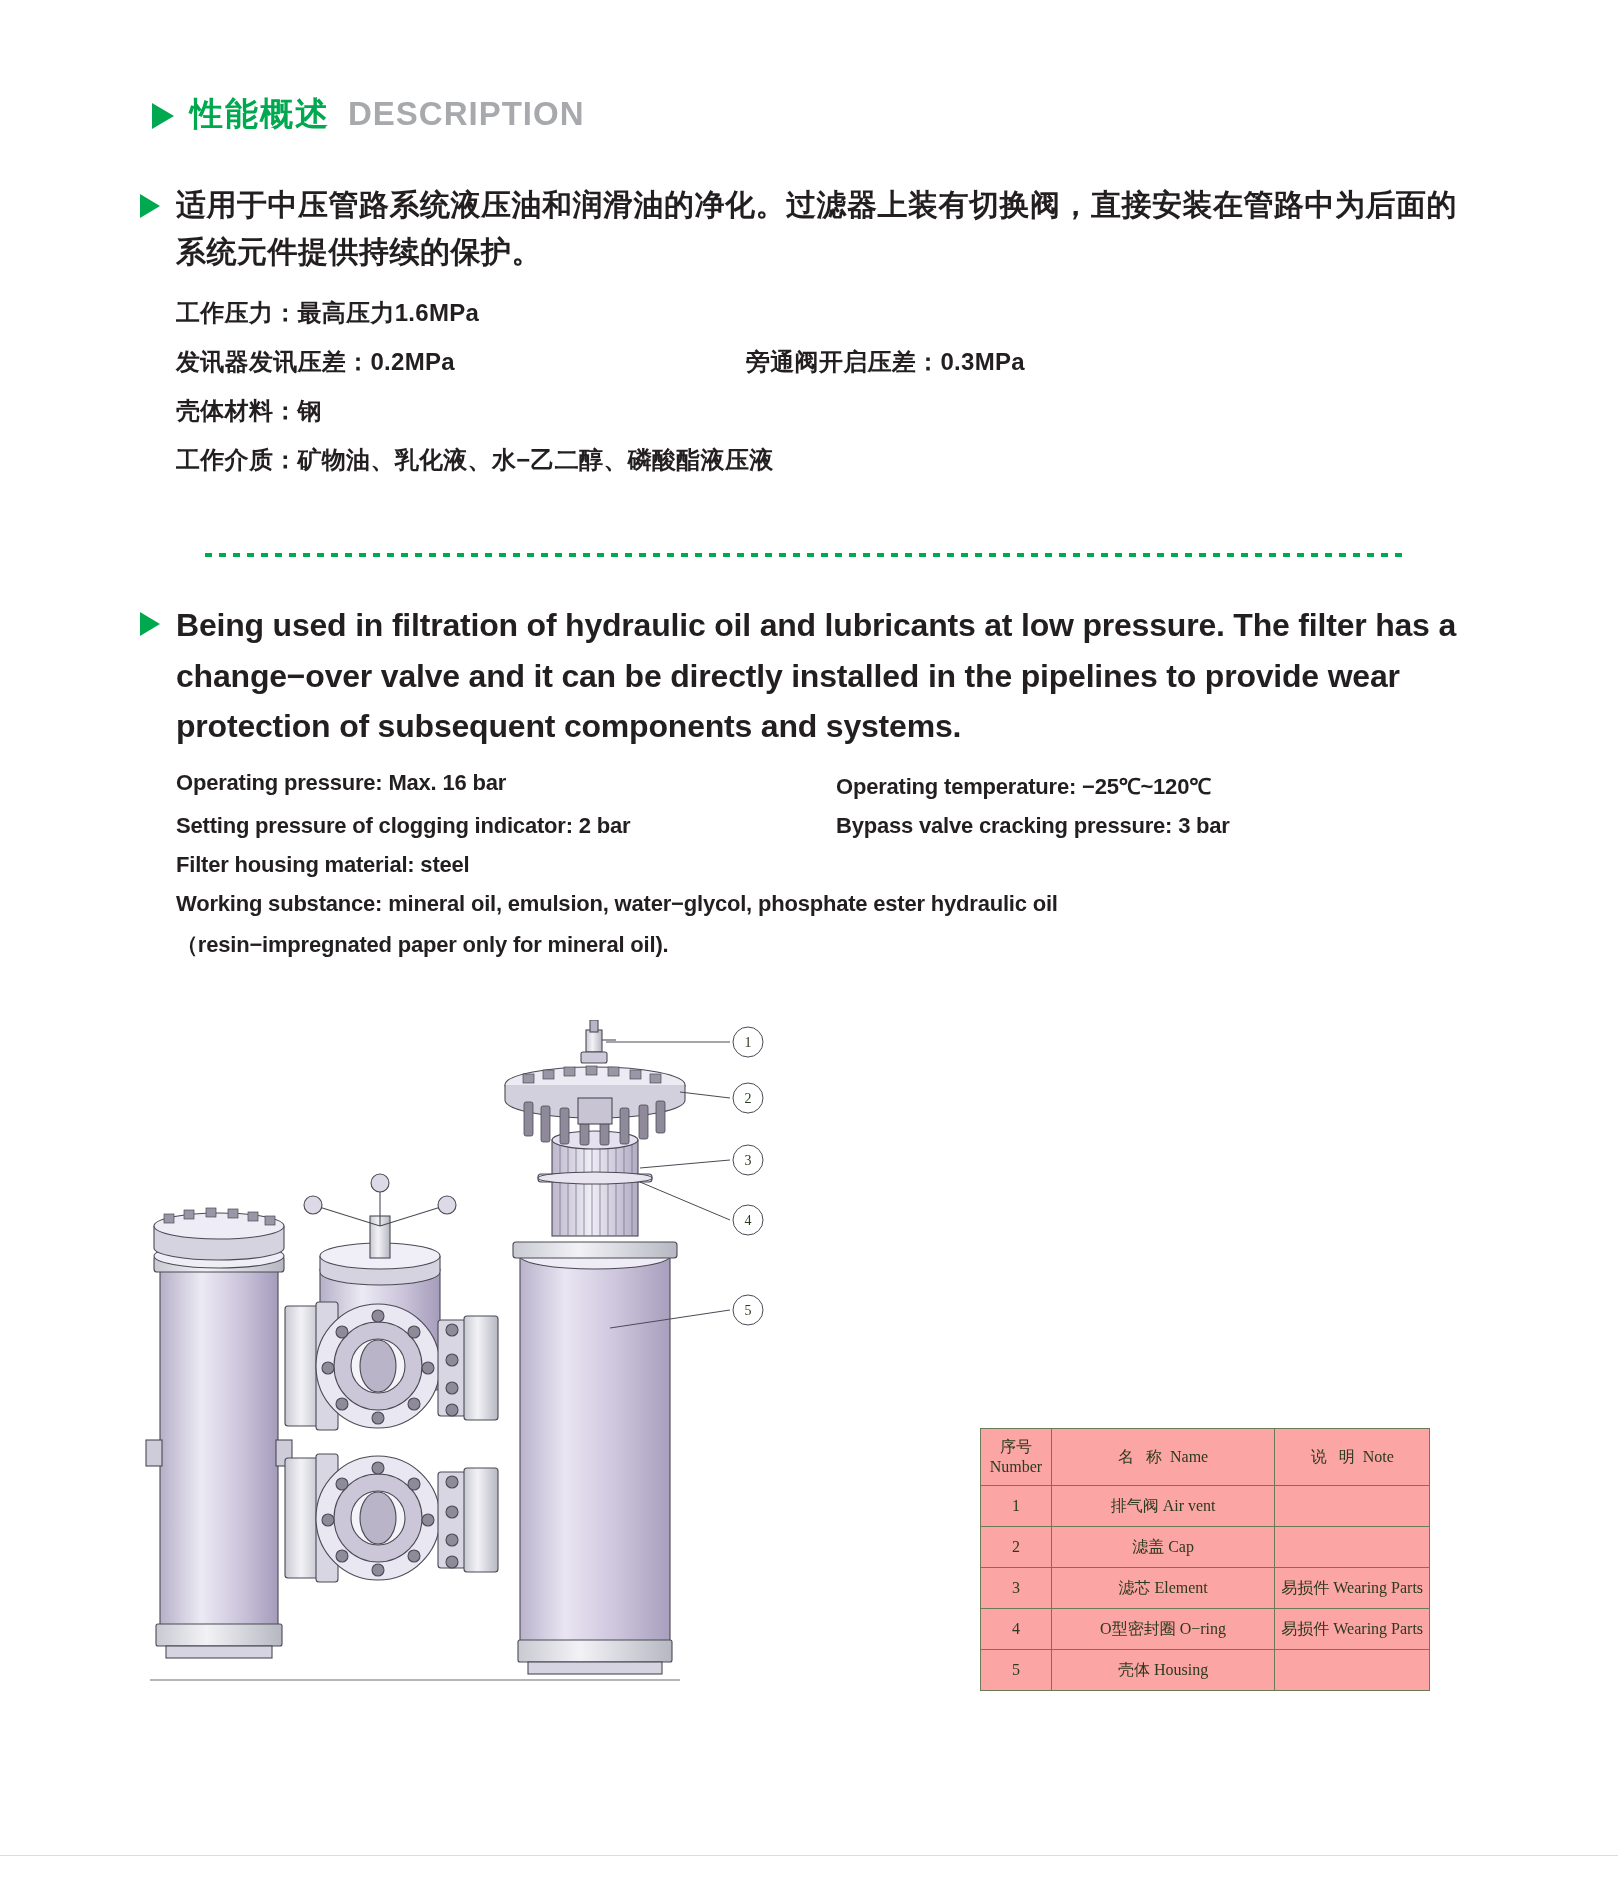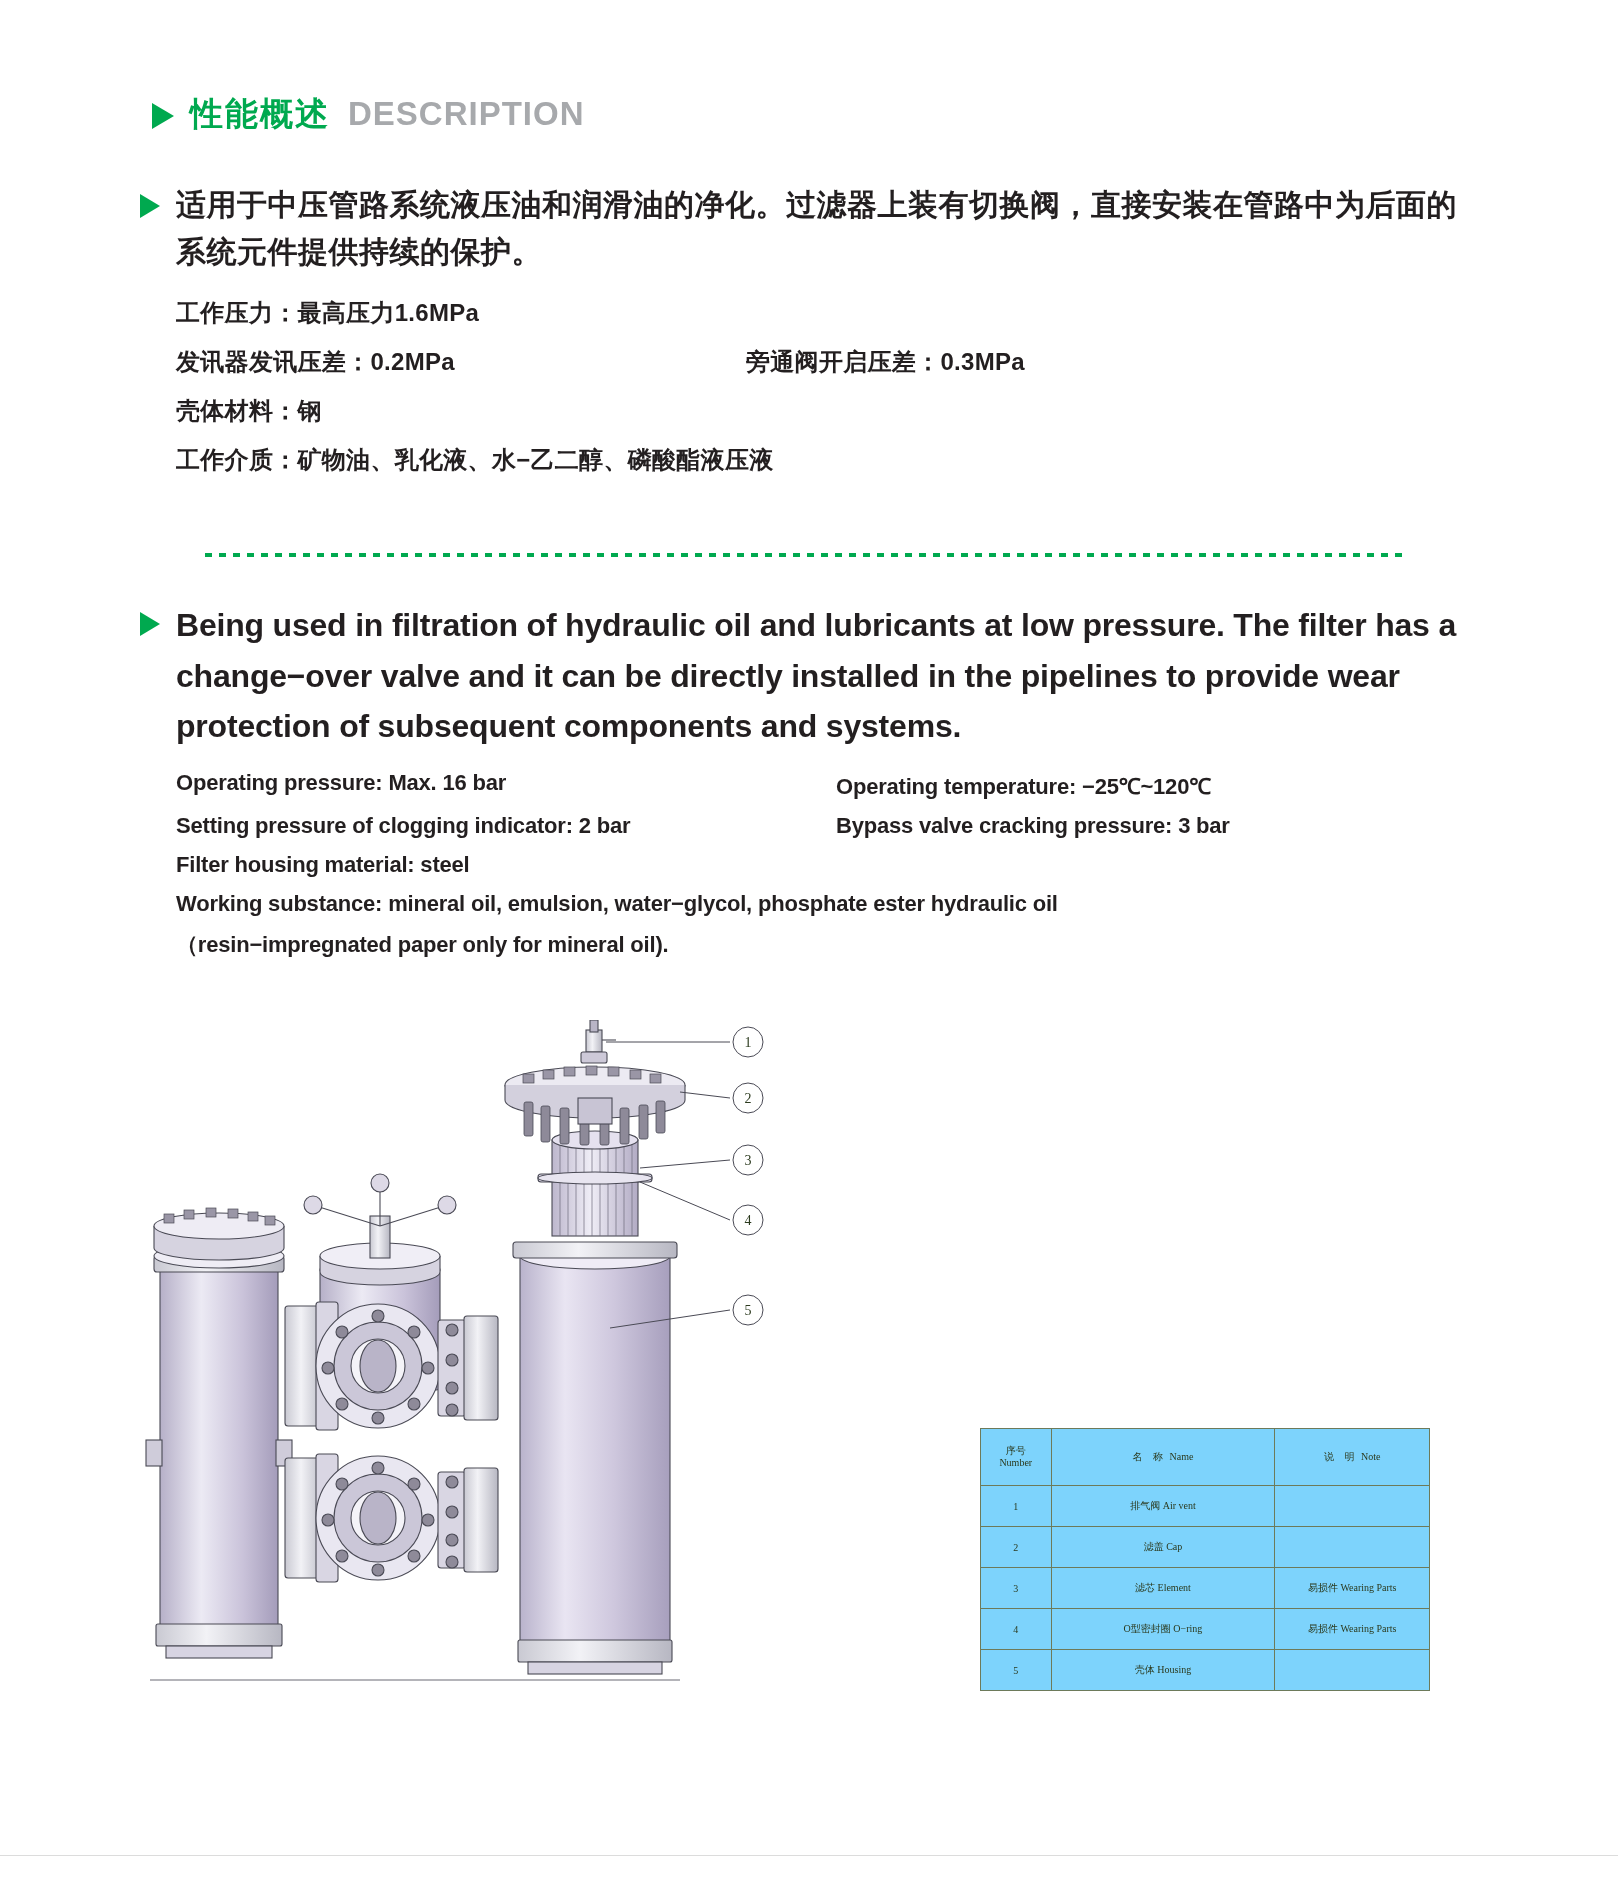--- a/index.html
+++ b/index.html
@@ -145,22 +145,22 @@
   }
   .fig-svg { display: block; }
 
   
   .parts-table {
     position: absolute;
     left: 980px;
     top: 1428px;
     width: 450px;
     border-collapse: collapse;
-    background: #7dd3fc;
-    font-size: 10px;
+    background: #fca5a5;
+    font-size: 16px;
   }
   .parts-table td, .parts-table th {
     border: 1px solid #6d7a5a;
     color: #2b3a1e;
     font-weight: normal;
     text-align: center;
     padding: 0;
     height: 40px;
     font-family: "Liberation Serif", serif;
   }

